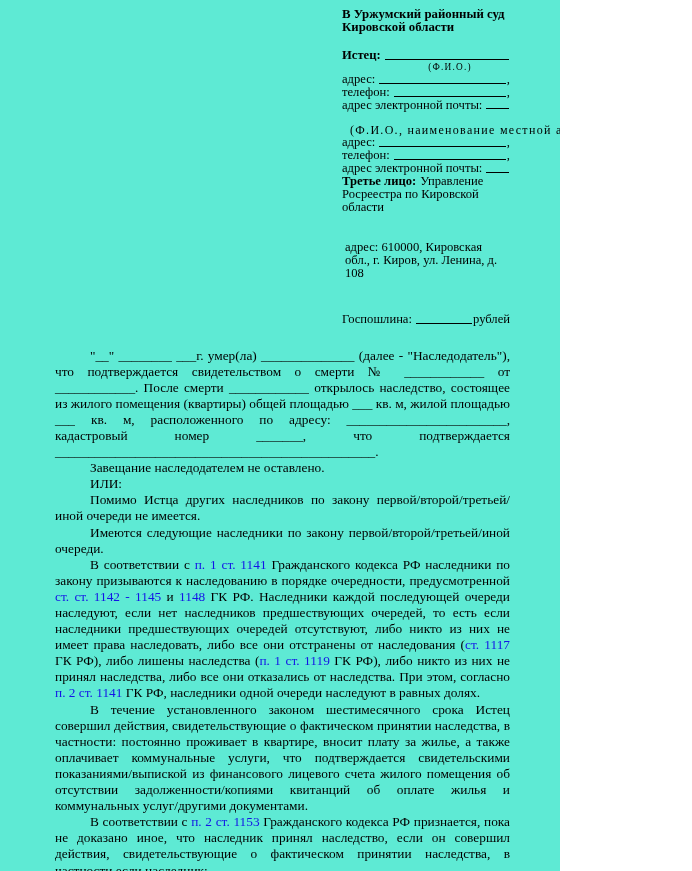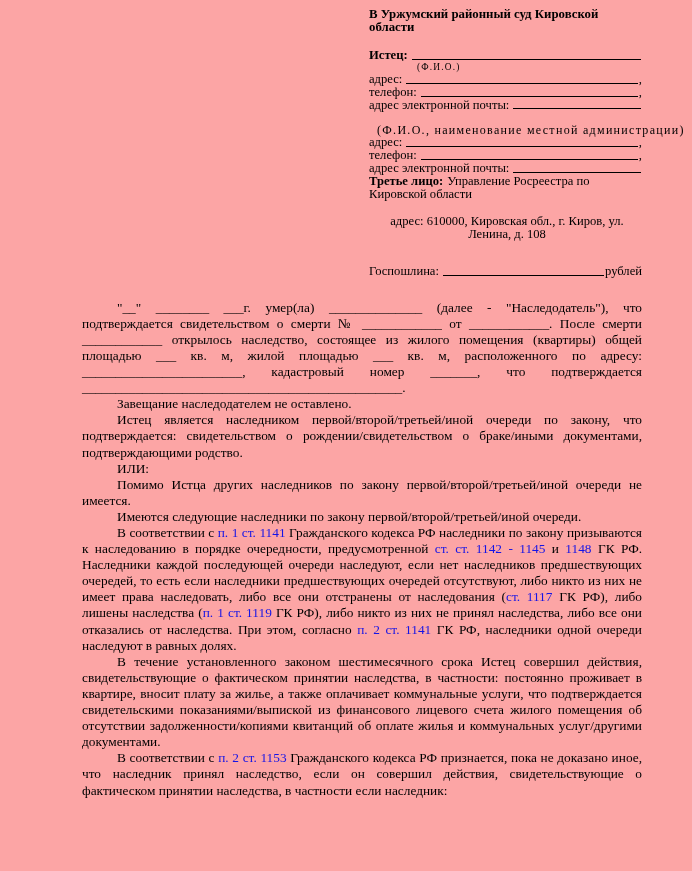--- a/index.html
+++ b/index.html
@@ -1,35 +1,35 @@
 <!DOCTYPE html>
 <html style="--link: #1414e6;"><head>
 <meta charset="utf-8">
 <style>
   html,body{margin:0;padding:0;background:#fff;}
   .page{
-    width:692px;height:871px;box-sizing:border-box;position:relative;
-    padding:8px 50px 0 82px;background:#fca5a5;color:#000;
+    width:560px;height:871px;box-sizing:border-box;position:relative;
+    padding:8px 50px 0 55px;background:#5eead4;color:#000;
     font-family:"Liberation Serif","DejaVu Serif",serif;overflow:hidden;
   }
   
   .header-col{margin-left:287px;font-size:12.6px;line-height:12.9px;}
   .court{font-weight:bold;font-size:12.8px;margin-bottom:15px;}
   .row{display:flex;}
   .fill{flex:1 1 auto;border-bottom:1px solid #000;margin:0 1px 2px 4px;min-width:16px;}
   .b{font-weight:bold;white-space:nowrap;}
   .lbl{white-space:nowrap;}
-  .caption{line-height:11px;}
+  .caption{line-height:11px;text-align:center;}
   .cap1{font-size:9.3px;letter-spacing:1.2px;margin-left:48px;}
   .cap2{font-size:12px;letter-spacing:1.3px;margin-left:8px;white-space:nowrap;}
   .section{margin-top:14px;}
   .third-row{}
   .third-name{margin-left:4px;}
-  .third-addr{margin-top:14px;padding-left:3px;text-align:center;}
-  .duty-row{margin-top:24px;}
+  .third-addr{margin-top:27px;padding-left:3px;}
+  .duty-row{margin-top:33px;}
   
   .title{margin-top:26px;text-align:center;font-weight:bold;font-size:13.6px;line-height:15.6px;}
   
   .body{margin-top:22px;font-size:13.35px;line-height:16.1px;text-align:justify;}
   .para{margin:0;text-indent:35px;}
   .legal-link{color:var(--link,#0000ee);cursor:pointer;}
 </style>
 </head>
 <body>
 
@@ -89,21 +89,20 @@
       <span class="fill"></span>
       <span>рублей</span>
     </div>
 
   </div>
 
 
   <div class="body">
       <p class="para"><span>"__" ________ ___г. умер(ла) ______________ (далее - "Наследодатель"), что подтверждается свидетельством о смерти № ____________ от ____________. После смерти ____________ открылось наследство, состоящее из жилого помещения (квартиры) общей площадью ___ кв. м, жилой площадью ___ кв. м, расположенного по адресу: ________________________, кадастровый номер _______, что подтверждается ________________________________________________.</span></p>
       <p class="para"><span>Завещание наследодателем не оставлено.</span></p>
-      <p class="para"><span>Истец является наследником первой/второй/третьей/иной очереди по закону, что подтверждается: свидетельством о рождении/свидетельством о браке/иными документами, подтверждающими родство.</span></p>
       <p class="para"><span>ИЛИ:</span></p>
       <p class="para"><span>Помимо Истца других наследников по закону первой/второй/третьей/иной очереди не имеется.</span></p>
       <p class="para"><span>Имеются следующие наследники по закону первой/второй/третьей/иной очереди.</span></p>
       <p class="para"><span>В соответствии с </span><span class="legal-link">п. 1 ст. 1141</span><span> Гражданского кодекса РФ наследники по закону призываются к наследованию в порядке очередности, предусмотренной </span><span class="legal-link">ст. ст. 1142 - 1145</span><span> и </span><span class="legal-link">1148</span><span> ГК РФ. Наследники каждой последующей очереди наследуют, если нет наследников предшествующих очередей, то есть если наследники предшествующих очередей отсутствуют, либо никто из них не имеет права наследовать, либо все они отстранены от наследования (</span><span class="legal-link">ст. 1117</span><span> ГК РФ), либо лишены наследства (</span><span class="legal-link">п. 1 ст. 1119</span><span> ГК РФ), либо никто из них не принял наследства, либо все они отказались от наследства. При этом, согласно </span><span class="legal-link">п. 2 ст. 1141</span><span> ГК РФ, наследники одной очереди наследуют в равных долях.</span></p>
       <p class="para"><span>В течение установленного законом шестимесячного срока Истец совершил действия, свидетельствующие о фактическом принятии наследства, в частности: постоянно проживает в квартире, вносит плату за жилье, а также оплачивает коммунальные услуги, что подтверждается свидетельскими показаниями/выпиской из финансового лицевого счета жилого помещения об отсутствии задолженности/копиями квитанций об оплате жилья и коммунальных услуг/другими документами.</span></p>
       <p class="para"><span>В соответствии с </span><span class="legal-link">п. 2 ст. 1153</span><span> Гражданского кодекса РФ признается, пока не доказано иное, что наследник принял наследство, если он совершил действия, свидетельствующие о фактическом принятии наследства, в частности если наследник:</span></p>
     </div>
 
 </div>
 

